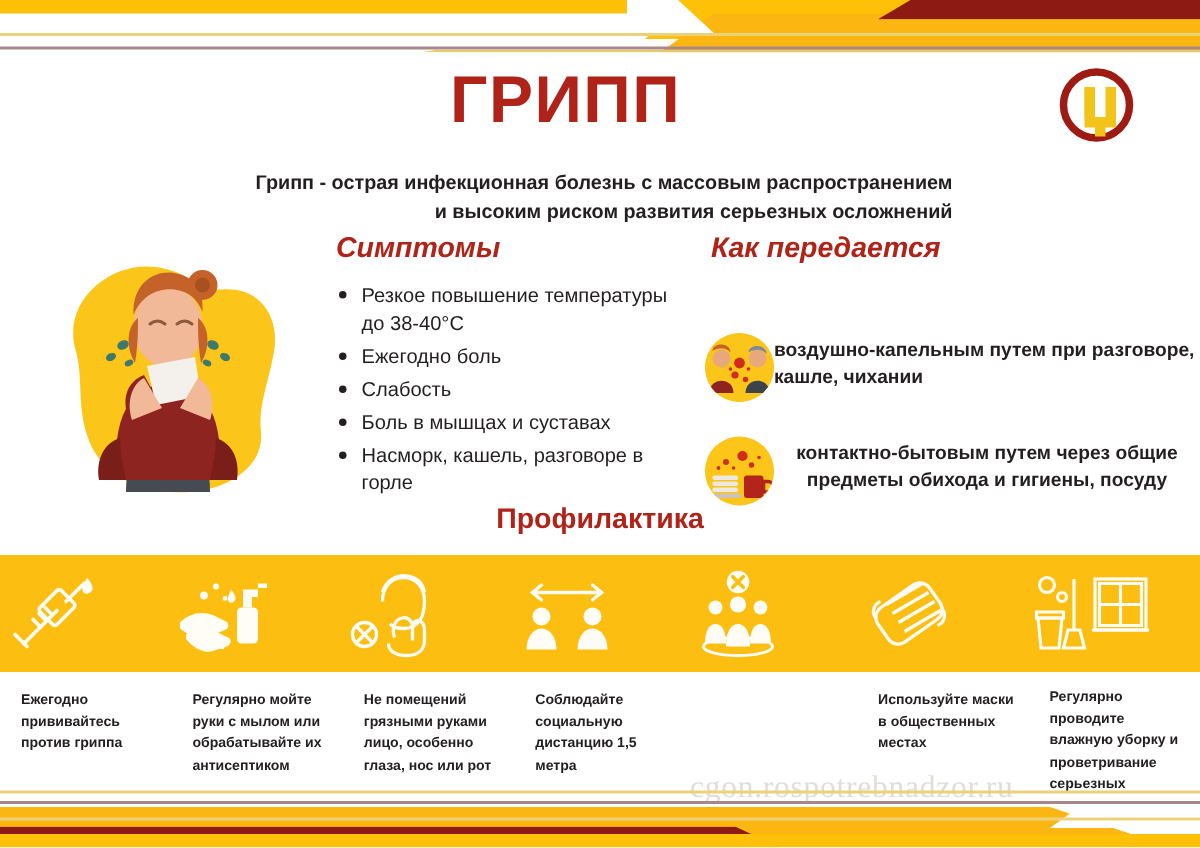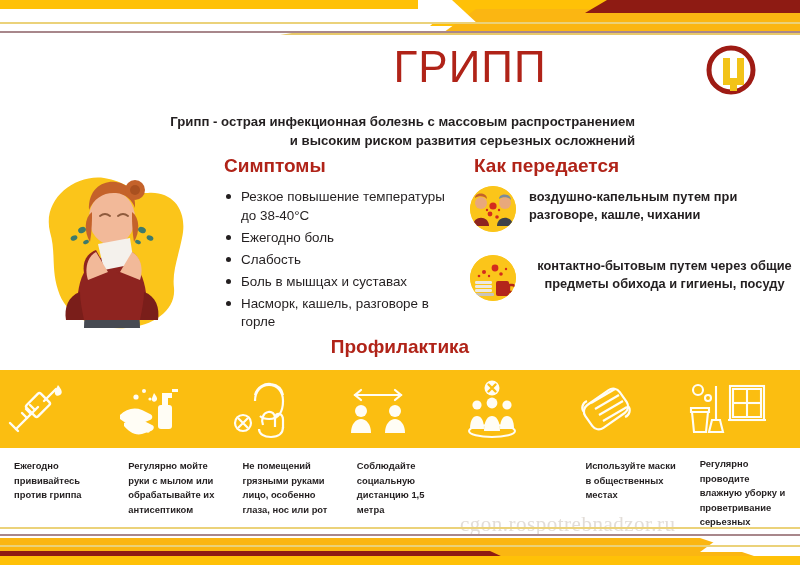--- a/index.html
+++ b/index.html
@@ -30,39 +30,39 @@
   .bot-shape-dark{position:absolute;left:0;top:551px;width:520px;height:14px;background:#8E1B13;
       clip-path:polygon(0 0,490px 0,520px 14px,0 14px);}
   .bot-shape-y2{position:absolute;left:0;top:556px;width:800px;height:9px;background:#FFC107;}
   .bot-white-wedge{position:absolute;left:700px;top:536px;width:100px;height:16px;background:#ffffff;
       clip-path:polygon(22px 0,100px 0,100px 16px,0 16px);}
 
   
   .logo{position:absolute;left:705px;top:44px;width:52px;height:52px;}
 
   
-  .title{position:absolute;left:300px;top:45px;width:340px;text-align:center;
-      font-size:44px;font-weight:normal;color:#B02318;letter-spacing:1px;line-height:1;}
+  .title{position:absolute;left:300px;top:45px;width:340px;text-align:left;
+      font-size:44px;font-weight:bold;color:#B02318;letter-spacing:1px;line-height:1;}
   .subtitle{position:absolute;left:165px;top:112px;width:470px;text-align:right;
       font-size:13.2px;font-weight:bold;color:#231F20;line-height:1.45;}
 
   
   .illus{position:absolute;left:22px;top:160px;width:180px;height:175px;}
 
   
-  .sym-head{position:absolute;left:224px;top:155px;font-size:19px;font-weight:bold;color:#B02318;}
+  .sym-head{position:absolute;left:224px;top:155px;font-size:19px;font-weight:bold;color:#B02318;font-style:italic;}
   .sym-list{position:absolute;left:224px;top:188px;width:235px;margin:0;padding:0;list-style:none;}
   .sym-list li{position:relative;padding-left:17px;font-size:13.4px;font-weight:normal;
       color:#231F20;line-height:1.38;margin-bottom:3.5px;}
   .sym-list li:before{content:"";position:absolute;left:2px;top:6px;width:5px;height:5px;
       border-radius:50%;background:#231F20;}
 
   
-  .trn-head{position:absolute;left:474px;top:155px;font-size:19px;font-weight:bold;color:#B02318;}
-  .trn-row{position:absolute;display:flex;align-items:flex-start;gap:13px;}
+  .trn-head{position:absolute;left:474px;top:155px;font-size:19px;font-weight:bold;color:#B02318;font-style:italic;}
+  .trn-row{position:absolute;display:flex;align-items:flex-start;margin-top:36px;}
   .trn-row.r1{left:470px;top:186px;}
   .trn-row.r2{left:470px;top:255px;text-align:center;}
   .trn-circle{flex:0 0 auto;width:46px;height:46px;border-radius:50%;background:#FBC51A;
       position:relative;overflow:hidden;}
   .trn-text{font-size:12.8px;font-weight:bold;color:#231F20;line-height:1.42;padding-top:2px;}
 
   
   .prev-head{position:absolute;left:300px;top:336px;width:200px;text-align:center;
       font-size:19px;font-weight:bold;color:#B02318;}
   .prev-band{position:absolute;left:0;top:370px;width:800px;height:78px;background:#FBBE11;}

